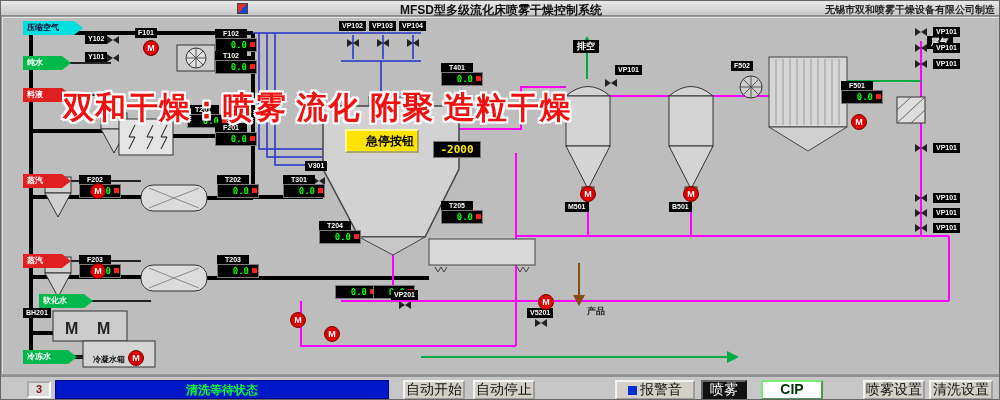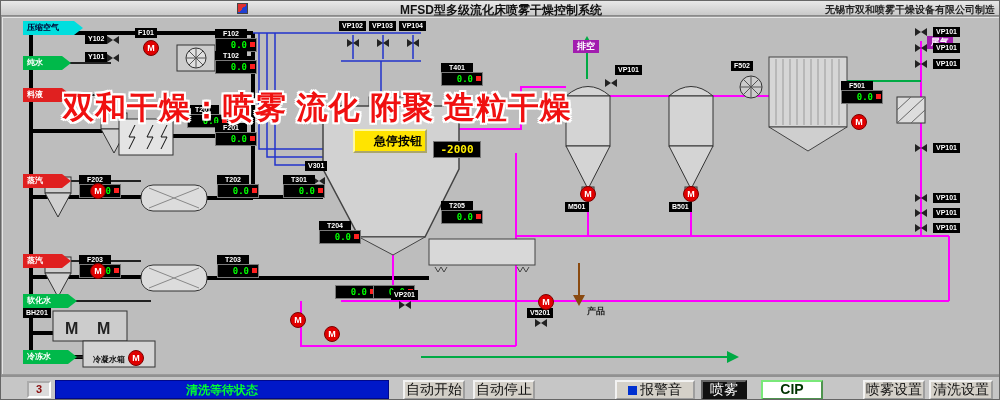--- a/index.html
+++ b/index.html
@@ -37,21 +37,21 @@
     border:1px solid #7a0000;color:#fff;font-size:9px;font-weight:bold;line-height:14px;
     text-align:center;}
   
   .arrow{position:absolute;height:14px;font-size:8px;font-weight:bold;line-height:14px;
     padding:0 12px 0 4px;white-space:nowrap;
     clip-path:polygon(0 0,calc(100% - 9px) 0,100% 50%,calc(100% - 9px) 100%,0 100%);}
   .a-cyan{background:#00dede;color:#003;}
   .a-green{background:#00b94a;color:#fff;}
   .a-red{background:#e02020;color:#fff;}
   
-  .outbox{position:absolute;background:#a21caf;color:#fff;font-size:9px;font-weight:bold;
+  .outbox{position:absolute;background:#000000;color:#fff;font-size:9px;font-weight:bold;
     height:13px;line-height:13px;padding:0 4px;}
   .plain-label{position:absolute;color:#222;font-size:9px;font-weight:bold;}
   .tank-label{position:absolute;color:#111;font-size:8px;font-weight:bold;}
   
   .estop{position:absolute;background:#ffe400;border:2px outset #fff8a0;color:#000;
     font-size:12px;font-weight:bold;text-align:center;line-height:20px;}
   
   .watermark{position:absolute;left:62px;top:74px;font-size:31px;font-weight:900;
     color:#f01010;white-space:nowrap;letter-spacing:1px;z-index:30;
     text-shadow:-2px -2px 0 #fff,2px -2px 0 #fff,-2px 2px 0 #fff,2px 2px 0 #fff,
@@ -240,29 +240,29 @@
       <polygon points="914,223 920,227 914,231"></polygon>
         <polygon points="926,223 920,227 926,231"></polygon>
     </g>
   </svg>
 
   <div class="arrow a-cyan" style="left:22px;top:20px;width:60px;">压缩空气</div>
   <div class="arrow a-green" style="left:22px;top:55px;width:48px;">纯水</div>
   <div class="arrow a-red" style="left:22px;top:87px;width:48px;">料液</div>
   <div class="arrow a-red" style="left:22px;top:173px;width:48px;">蒸汽</div>
   <div class="arrow a-red" style="left:22px;top:253px;width:48px;">蒸汽</div>
-  <div class="arrow a-green" style="left:22px;top:293px;width:54px;">软化水</div>
+  <div class="arrow a-green" style="left:38px;top:293px;width:54px;">软化水</div>
   <div class="arrow a-green" style="left:22px;top:349px;width:54px;">冷冻水</div>
 
   <div class="outbox" style="left:572px;top:39px;">排空</div>
   <div class="outbox" style="left:926px;top:35px;">尾气</div>
   <div class="plain-label" style="left:586px;top:304px;">产品</div>
   <div class="tank-label" style="left:92px;top:353px;">冷凝水箱</div>
 
-  <div class="estop" style="left:352px;top:128px;width:74px;height:24px;padding-left:16px;">急停按钮</div>
+  <div class="estop" style="left:344px;top:128px;width:74px;height:24px;padding-left:16px;">急停按钮</div>
   <div class="pressure" style="left:404px;top:140px;width:48px;height:17px;">-2000</div>
 
   <div class="unit" style="left:214px;top:28px;">
     <div class="tag">F102</div>
     <div class="val">0.0</div>
       <span class="dot" style="top:13px;"></span>
   </div>
   <div class="unit" style="left:214px;top:50px;">
     <div class="tag">T102</div>
     <div class="val">0.0</div>

